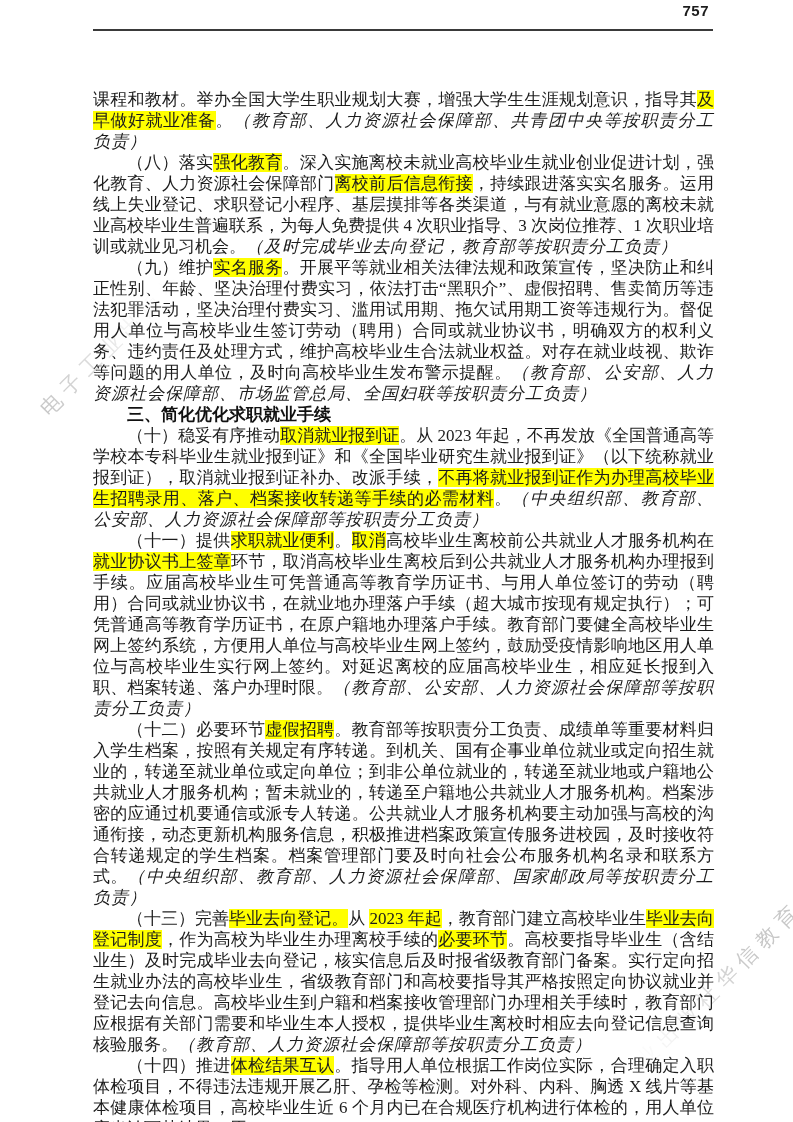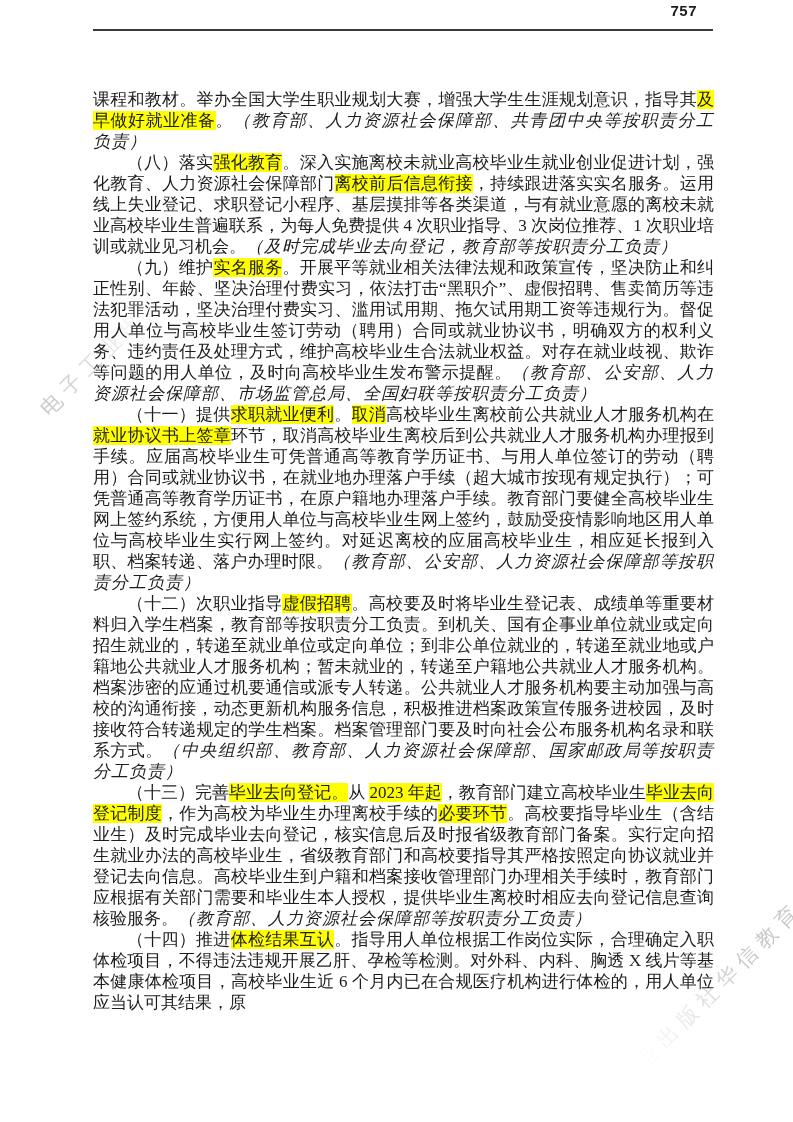--- a/index.html
+++ b/index.html
@@ -4,21 +4,21 @@
 <style>
   html, body { margin:0; padding:0; }
   body {
     width:793px; height:1122px;
     background:#ffffff;
     position:relative;
     overflow:hidden;
     font-family:"Liberation Serif","DejaVu Serif",serif;
   }
   .page-number {
-    position:absolute; top:2px; left:79px; width:618px;
+    position:absolute; top:2px; left:91px; width:618px;
     text-align:right;
     font-family:"Liberation Sans","DejaVu Sans",sans-serif;
     font-weight:700; font-size:15px; color:#1c1c1c;
     letter-spacing:0.5px;
   }
   .header-rule {
     position:absolute; top:29px; left:93px; width:620px; height:2px;
     background:#3a3a3a;
   }
   .document-body {
@@ -65,17 +65,19 @@
 <div class="page-number">757</div>
 <div class="header-rule"></div>
 
 <div class="watermark" id="wm1">电子工业出版社华信教育研究所</div>
 <div class="watermark" id="wm2">电子工业出版社华信教育研究所</div>
 
 <div class="document-body">
     <p class="no-indent"><span>课程和教材。举办全国大学生职业规划大赛，增强大学生生涯规划意识，指导其</span><span class="hl">及早做好就业准备</span><span>。</span><span class="attr">（教育部、人力资源社会保障部、共青团中央等按职责分工负责）</span></p>
     <p><span>（八）落实</span><span class="hl">强化教育</span><span>。深入实施离校未就业高校毕业生就业创业促进计划，强化教育、人力资源社会保障部门</span><span class="hl">离校前后信息衔接</span><span>，持续跟进落实实名服务。运用线上失业登记、求职登记小程序、基层摸排等各类渠道，与有就业意愿的离校未就业高校毕业生普遍联系，为每人免费提供 4 次职业指导、3 次岗位推荐、1 次职业培训或就业见习机会。</span><span class="attr">（及时完成毕业去向登记，教育部等按职责分工负责）</span></p>
     <p><span>（九）维护</span><span class="hl">实名服务</span><span>。开展平等就业相关法律法规和政策宣传，坚决防止和纠正性别、年龄、坚决治理付费实习，依法打击“黑职介”、虚假招聘、售卖简历等违法犯罪活动，坚决治理付费实习、滥用试用期、拖欠试用期工资等违规行为。督促用人单位与高校毕业生签订劳动（聘用）合同或就业协议书，明确双方的权利义务、违约责任及处理方式，维护高校毕业生合法就业权益。对存在就业歧视、欺诈等问题的用人单位，及时向高校毕业生发布警示提醒。</span><span class="attr">（教育部、公安部、人力资源社会保障部、市场监管总局、全国妇联等按职责分工负责）</span></p>
+    <p class="heading"><span>三、简化优化求职就业手续</span></p>
+    <p><span>（十）稳妥有序推动</span><span class="hl">取消就业报到证</span><span>。从 2023 年起，不再发放《全国普通高等学校本专科毕业生就业报到证》和《全国毕业研究生就业报到证》（以下统称就业报到证），取消就业报到证补办、改派手续，</span><span class="hl">不再将就业报到证作为办理高校毕业生招聘录用、落户、档案接收转递等手续的必需材料</span><span>。</span><span class="attr">（中央组织部、教育部、公安部、人力资源社会保障部等按职责分工负责）</span></p>
     <p><span>（十一）提供</span><span class="hl">求职就业便利</span><span>。</span><span class="hl">取消</span><span>高校毕业生离校前公共就业人才服务机构在</span><span class="hl">就业协议书上签章</span><span>环节，取消高校毕业生离校后到公共就业人才服务机构办理报到手续。应届高校毕业生可凭普通高等教育学历证书、与用人单位签订的劳动（聘用）合同或就业协议书，在就业地办理落户手续（超大城市按现有规定执行）；可凭普通高等教育学历证书，在原户籍地办理落户手续。教育部门要健全高校毕业生网上签约系统，方便用人单位与高校毕业生网上签约，鼓励受疫情影响地区用人单位与高校毕业生实行网上签约。对延迟离校的应届高校毕业生，相应延长报到入职、档案转递、落户办理时限。</span><span class="attr">（教育部、公安部、人力资源社会保障部等按职责分工负责）</span></p>
-    <p><span>（十二）次职业指导</span><span class="hl">虚假招聘</span><span>。高校要及时将毕业生登记表、成绩单等重要材料归入学生档案，教育部等按职责分工负责。到机关、国有企事业单位就业或定向招生就业的，转递至就业单位或定向单位；到非公单位就业的，转递至就业地或户籍地公共就业人才服务机构；暂未就业的，转递至户籍地公共就业人才服务机构。档案涉密的应通过机要通信或派专人转递。公共就业人才服务机构要主动加强与高校的沟通衔接，动态更新机构服务信息，积极推进档案政策宣传服务进校园，及时接收符合转递规定的学生档案。档案管理部门要及时向社会公布服务机构名录和联系方式。</span><span class="attr">（中央组织部、教育部、人力资源社会保障部、国家邮政局等按职责分工负责）</span></p>
+    <p><span>（十二）必要环节</span><span class="hl">虚假招聘</span><span>。教育部等按职责分工负责、成绩单等重要材料归入学生档案，按照有关规定有序转递。到机关、国有企事业单位就业或定向招生就业的，转递至就业单位或定向单位；到非公单位就业的，转递至就业地或户籍地公共就业人才服务机构；暂未就业的，转递至户籍地公共就业人才服务机构。档案涉密的应通过机要通信或派专人转递。公共就业人才服务机构要主动加强与高校的沟通衔接，动态更新机构服务信息，积极推进档案政策宣传服务进校园，及时接收符合转递规定的学生档案。档案管理部门要及时向社会公布服务机构名录和联系方式。</span><span class="attr">（中央组织部、教育部、人力资源社会保障部、国家邮政局等按职责分工负责）</span></p>
     <p><span>（十三）完善</span><span class="hl">毕业去向登记。</span><span>从 </span><span class="hl">2023 年起</span><span>，教育部门建立高校毕业生</span><span class="hl">毕业去向登记制度</span><span>，作为高校为毕业生办理离校手续的</span><span class="hl">必要环节</span><span>。高校要指导毕业生（含结业生）及时完成毕业去向登记，核实信息后及时报省级教育部门备案。实行定向招生就业办法的高校毕业生，省级教育部门和高校要指导其严格按照定向协议就业并登记去向信息。高校毕业生到户籍和档案接收管理部门办理相关手续时，教育部门应根据有关部门需要和毕业生本人授权，提供毕业生离校时相应去向登记信息查询核验服务。</span><span class="attr">（教育部、人力资源社会保障部等按职责分工负责）</span></p>
     <p><span>（十四）推进</span><span class="hl">体检结果互认</span><span>。指导用人单位根据工作岗位实际，合理确定入职体检项目，不得违法违规开展乙肝、孕检等检测。对外科、内科、胸透 X 线片等基本健康体检项目，高校毕业生近 6 个月内已在合规医疗机构进行体检的，用人单位应当认可其结果，原</span></p>
   </div>
 
 </body></html>

